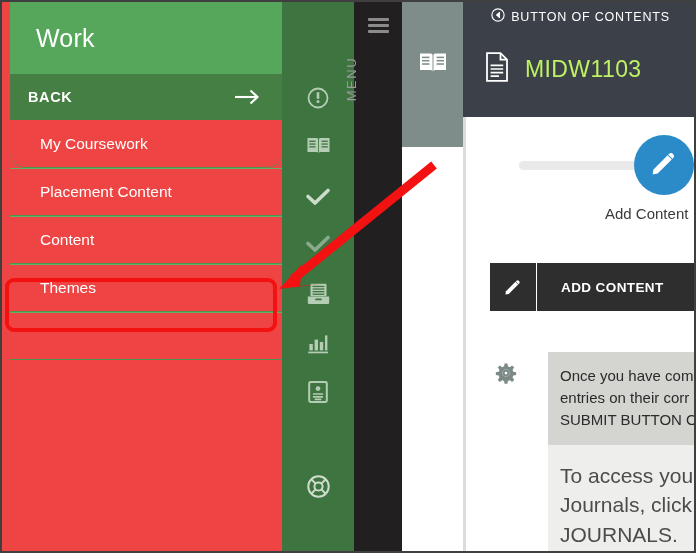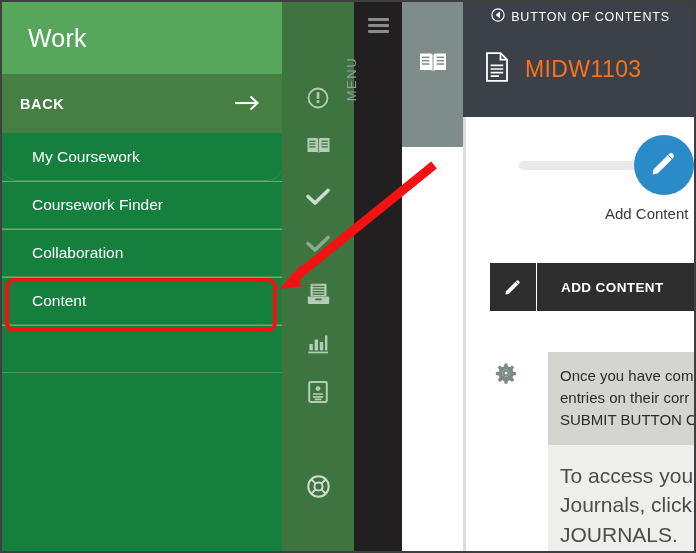--- a/index.html
+++ b/index.html
@@ -14,37 +14,38 @@
     width: 696px; height: 553px;
     border: 2px solid #3f3f3f;
     overflow: hidden;
   }
 
   
   .nav-panel {
     position: absolute;
     left: 0; top: 0;
     width: 280px; height: 549px;
-    background: #15803d;
+    background: #ef4444;
+    padding-left: 8px;
   }
   .nav-title-block {
     height: 72px;
     display: flex;
     align-items: center;
     padding-left: 26px;
     background: #56a75c;
   }
   .nav-title {
     color: #ffffff;
     font-size: 25px;
     font-weight: 400;
     letter-spacing: 0.2px;
   }
   .nav-back {
-    height: 59px;
+    height: 46px;
     background: #457f43;
     display: flex;
     align-items: center;
     justify-content: space-between;
     padding: 0 22px 0 18px;
     cursor: pointer;
   }
   .nav-back-label {
     color: #ffffff;
     font-size: 14.5px;
@@ -185,21 +186,21 @@
     letter-spacing: 0.8px;
   }
   .doc-title-row {
     position: absolute;
     left: 22px; top: 50px;
     display: flex;
     align-items: center;
     gap: 16px;
   }
   .doc-title {
-    color: #f97316;
+    color: #bef264;
     font-size: 23px;
     font-weight: 300;
     letter-spacing: 0.4px;
   }
 
   .content-area {
     position: absolute;
     left: 464px; top: 115px;
     width: 232px; height: 434px;
     background: #ffffff;
@@ -322,27 +323,27 @@
           <path d="M16.5 1.5 L23.5 8 L16.5 14.5" stroke="#ffffff" stroke-width="2.1" fill="none"></path>
         </svg>
       </span>
     </div>
 
     <div class="nav-list">
       <div class="nav-item">
         <span>My Coursework</span>
       </div>
       <div class="nav-item">
-        <span>Coursework Finder</span>
-      </div>
-      <div class="nav-item">
-        <span>Collaboration</span>
+        <span>Placement Content</span>
       </div>
       <div class="nav-item">
         <span>Content</span>
+      </div>
+      <div class="nav-item">
+        <span>Themes</span>
       </div>
       <div class="nav-spacer"></div>
     </div>
 
     <div class="highlight-ring"></div>
   </div>
 
   <div class="icon-rail">
 
     <div class="ico" style="top:84px">

